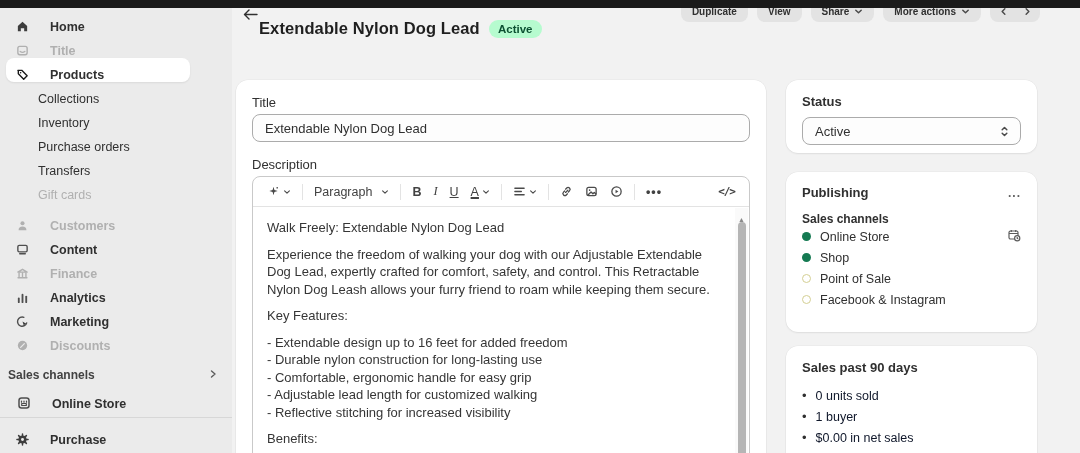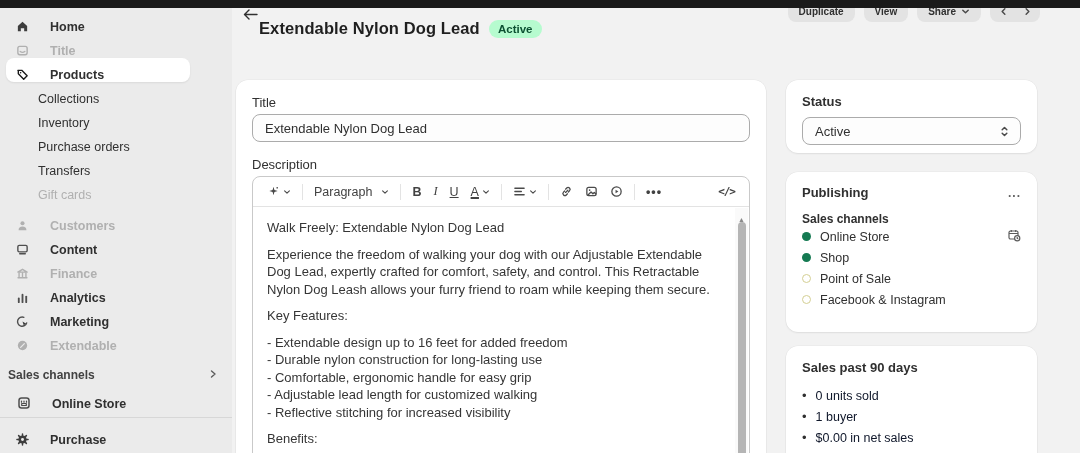--- a/index.html
+++ b/index.html
@@ -214,21 +214,21 @@
       </span>
       <span>Marketing</span>
     </div>
     <div class="nav-item disabled">
       <span class="ico">
         <svg width="13" height="13" viewBox="0 0 14 14">
             <circle cx="7" cy="7" r="5" fill="#b0b0b0" stroke="none"></circle>
             <path d="M5 9 L9 5" stroke="#ebebeb" stroke-width="1.3"></path>
           </svg>
       </span>
-      <span>Extendable</span>
+      <span>Discounts</span>
     </div>
     <div class="nav-gap10"></div>
     <div class="nav-section">
       <span>Sales channels</span>
       <span>
         <svg width="10" height="10" viewBox="0 0 10 10" class="chev">
             <path d="M3.5 2 L7 5 L3.5 8" stroke="#5c5c5c" fill="none" stroke-width="1.4"></path>
           </svg>
       </span>
     </div>
@@ -264,20 +264,26 @@
 
   <div class="hdr-actions">
     <button class="hdr-btn">
         <span>Duplicate</span>
       </button>
     <button class="hdr-btn">
         <span>View</span>
       </button>
     <button class="hdr-btn">
       <span>Share</span>
+      <svg width="9" height="9" viewBox="0 0 10 10" class="chev">
+          <path d="M2 3.5 L5 6.5 L8 3.5"></path>
+        </svg>
+    </button>
+    <button class="hdr-btn">
+      <span>More actions</span>
       <svg width="9" height="9" viewBox="0 0 10 10" class="chev">
           <path d="M2 3.5 L5 6.5 L8 3.5"></path>
         </svg>
     </button>
     <div class="hdr-pager">
       <span class="pager-arrow">
         <svg width="9" height="9" viewBox="0 0 10 10" class="chev">
             <path d="M6.5 2 L3.5 5 L6.5 8"></path>
           </svg>
       </span>

